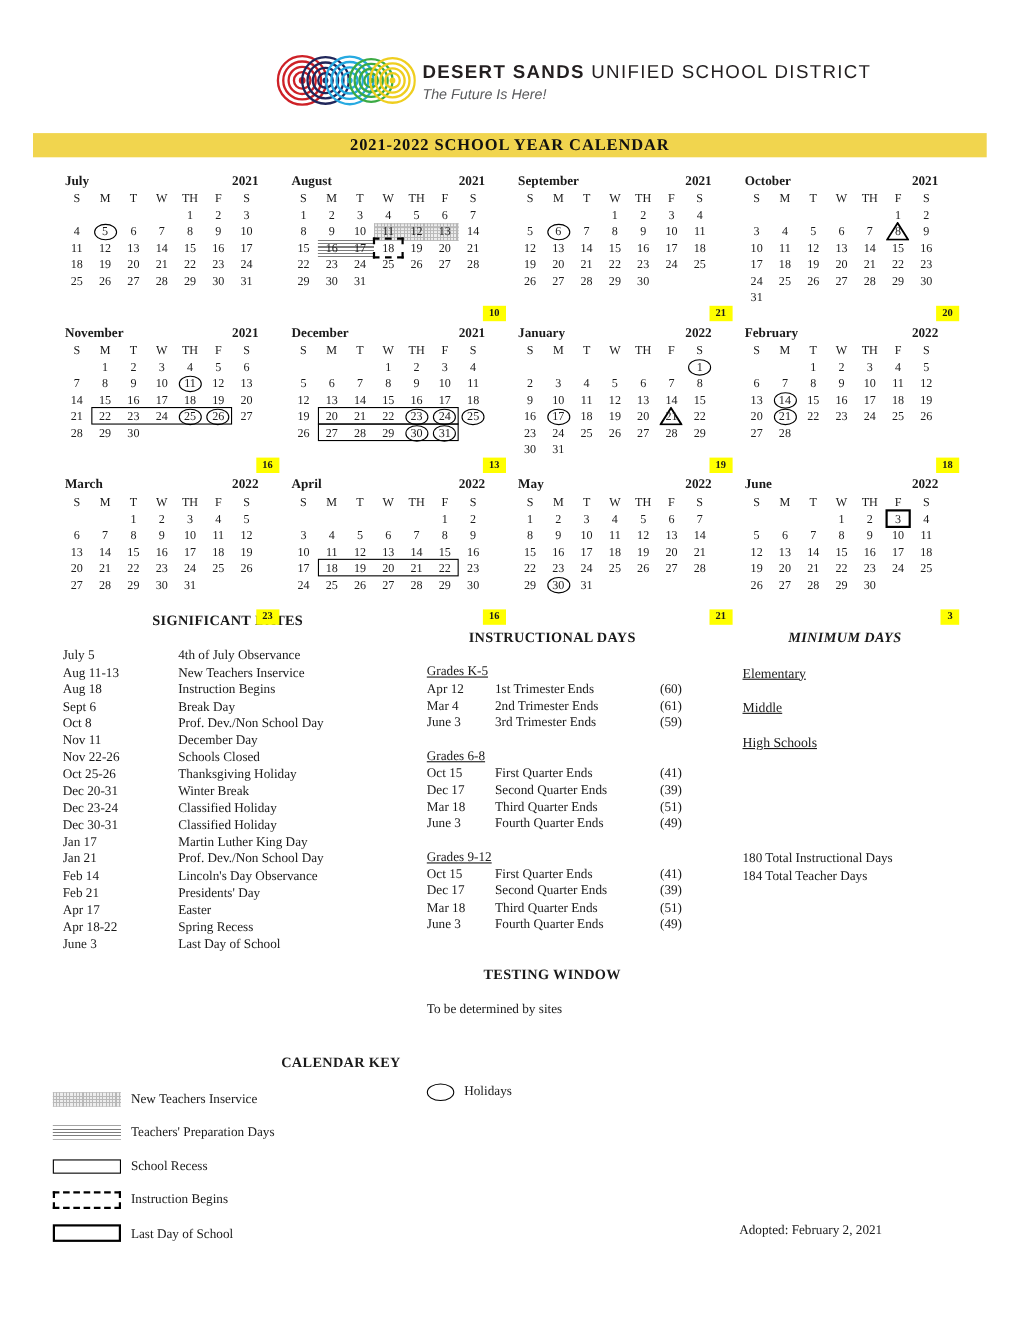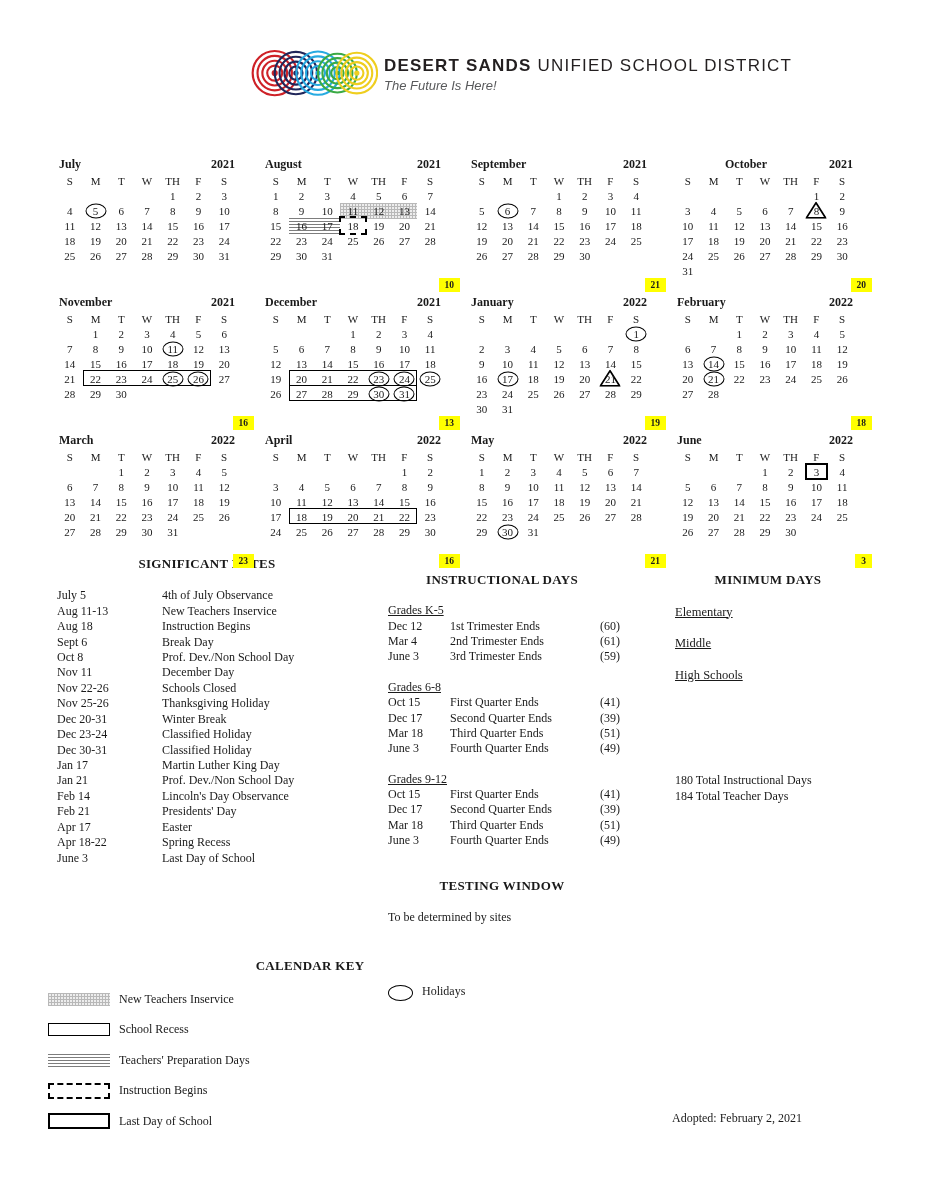--- a/index.html
+++ b/index.html
@@ -66,21 +66,21 @@
   .igroup{margin-top:15px;}
   .igroup-h{font-size:12px;text-decoration:underline;height:15.4px;}
   .irow{display:flex;height:15.4px;font-size:12px;align-items:center;}
   .irow .d{width:62px;} .irow .l{width:150px;} .irow .c{width:36px;}
 
   .testing{margin-top:30px;}
   .testing .sec-title{width:228px;}
   .testing-text{font-size:12px;margin-top:16px;}
 
   .mindays{position:absolute;left:668px;top:572px;width:230px;height:240px;}
-  .mindays .sec-title{width:200px;}
+  .mindays .sec-title{width:200px;font-style:italic;}
   .min-item{font-size:12.5px;text-decoration:underline;margin-top:16.5px;margin-left:7px;}
   .totals{position:absolute;left:7px;top:201px;font-size:12px;line-height:15.5px;}
 
   .key-title{position:absolute;left:215px;top:958px;width:190px;}
   .key-left{position:absolute;left:48px;top:984px;}
   .key-item{display:flex;align-items:center;height:30.5px;}
   .sw{width:62px;height:13px;box-sizing:border-box;flex:0 0 auto;}
   .sw-recess{border:1.4px solid #000;}
   .sw-dashed{border:2.5px dashed #000;height:16px;}
   .sw-thick{border:2.8px solid #000;height:16px;}
@@ -136,20 +136,21 @@
           <circle cx="121" cy="30" r="7.5"></circle>
       </g>
         <circle cx="121" cy="30" r="3" fill="#EFCE1F"></circle>
     </svg>
     <div class="district-text">
       <div class="district-name"><span class="b">DESERT SANDS</span><span> UNIFIED SCHOOL DISTRICT</span></div>
       <div class="tagline">The Future Is Here!</div>
     </div>
   </div>
 
+  <div class="banner">2021-2022 SCHOOL YEAR CALENDAR</div>
 
   <div class="months">
       <div class="month">
         <div class="month-head">
           <div class="month-name" style="display: inline;">July</div>
           <div class="month-year" style="display: inline;">2021</div>
         </div>
         <div class="dow-row">
           <div class="dow">S</div>
           <div class="dow">M</div>
@@ -517,21 +518,21 @@
               <div class="num" style="display: inline;">30</div>
             </div>
             <div class="day"></div>
             <div class="day"></div>
           </div>
         </div>
         <div class="badge">21</div>
       </div>
       <div class="month">
         <div class="month-head">
-          <div class="month-name" style="display: inline; margin-left: 48px;">October</div>
+          <div class="month-name" style="display: inline;">October</div>
           <div class="month-year" style="display: inline;">2021</div>
         </div>
         <div class="dow-row">
           <div class="dow">S</div>
           <div class="dow">M</div>
           <div class="dow">T</div>
           <div class="dow">W</div>
           <div class="dow">TH</div>
           <div class="dow">F</div>
           <div class="dow">S</div>
@@ -1704,21 +1705,21 @@
         </div>
         <div class="sig-row">
           <div class="sig-date">Nov 11</div>
           <div class="sig-label">December Day</div>
         </div>
         <div class="sig-row">
           <div class="sig-date">Nov 22-26</div>
           <div class="sig-label">Schools Closed</div>
         </div>
         <div class="sig-row">
-          <div class="sig-date">Nov 25-26</div>
+          <div class="sig-date">Oct 25-26</div>
           <div class="sig-label">Thanksgiving Holiday</div>
         </div>
         <div class="sig-row">
           <div class="sig-date">Dec 20-31</div>
           <div class="sig-label">Winter Break</div>
         </div>
         <div class="sig-row">
           <div class="sig-date">Dec 23-24</div>
           <div class="sig-label">Classified Holiday</div>
         </div>
@@ -1756,21 +1757,21 @@
         </div>
       </div>
   </div>
 
   <div class="instr">
     <div class="sec-title">INSTRUCTIONAL DAYS</div>
     <div id="igroups">
         <div class="igroup">
           <div class="igroup-h">Grades K-5</div>
           <div class="irow">
-            <div class="d">Dec 12</div>
+            <div class="d">Apr 12</div>
             <div class="l">1st Trimester Ends</div>
             <div class="c">(60)</div>
           </div>
           <div class="irow">
             <div class="d">Mar 4</div>
             <div class="l">2nd Trimester Ends</div>
             <div class="c">(61)</div>
           </div>
           <div class="irow">
             <div class="d">June 3</div>
@@ -1844,26 +1845,26 @@
       </div>
   </div>
 
   <div class="sec-title key-title">CALENDAR KEY</div>
   <div class="key-left" id="keyleft">
       <div class="key-item">
         <div class="sw ov-crosshatch"></div>
         <div class="key-label">New Teachers Inservice</div>
       </div>
       <div class="key-item">
+        <div class="sw ov-lines"></div>
+        <div class="key-label">Teachers' Preparation Days</div>
+      </div>
+      <div class="key-item">
         <div class="sw sw-recess"></div>
         <div class="key-label">School Recess</div>
-      </div>
-      <div class="key-item">
-        <div class="sw ov-lines"></div>
-        <div class="key-label">Teachers' Preparation Days</div>
       </div>
       <div class="key-item">
         <div class="sw sw-dashed"></div>
         <div class="key-label">Instruction Begins</div>
       </div>
       <div class="key-item">
         <div class="sw sw-thick"></div>
         <div class="key-label">Last Day of School</div>
       </div>
     </div>

